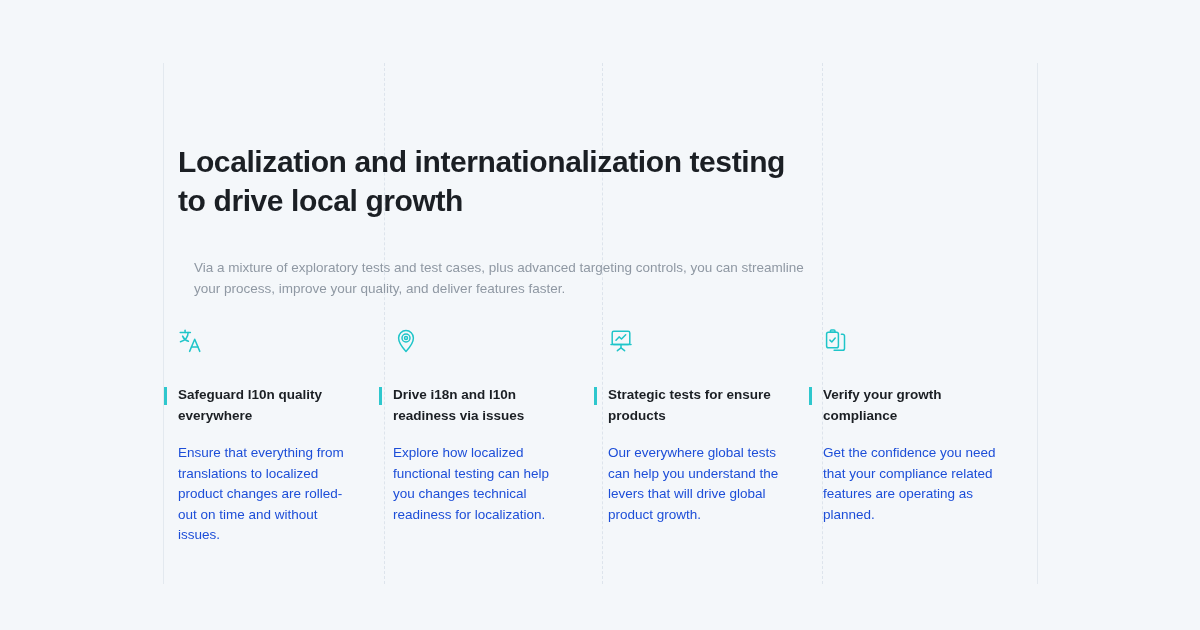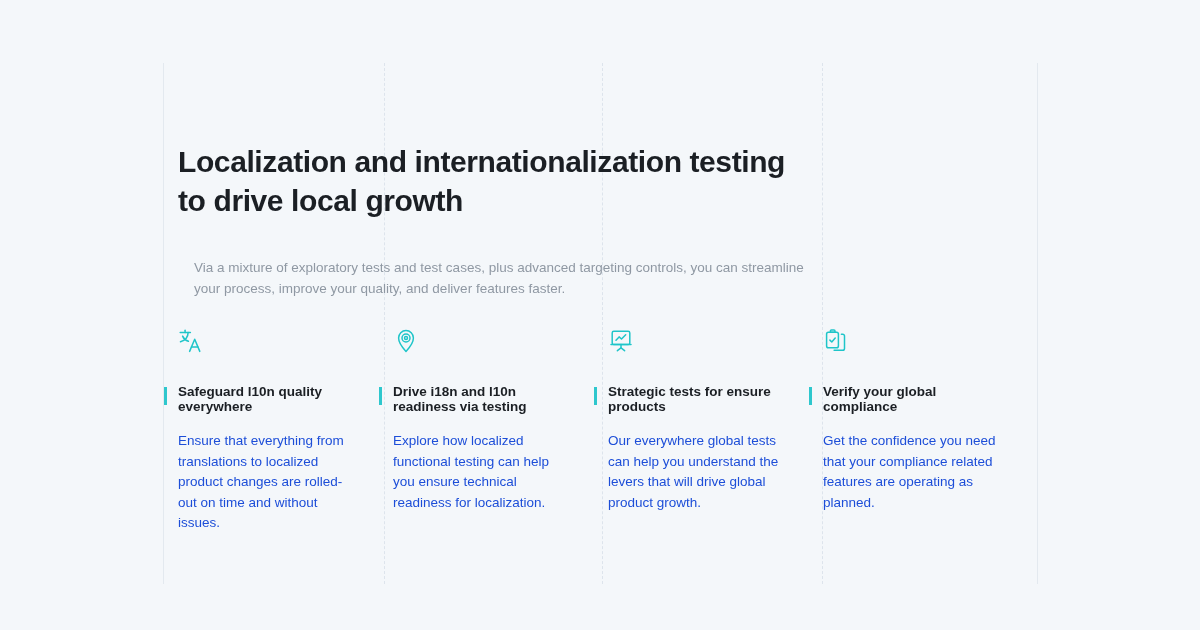--- a/index.html
+++ b/index.html
@@ -107,21 +107,21 @@
     position: absolute;
     left: -14px;
     top: 3px;
     width: 3px;
     height: 18px;
     background: #2ec7cd;
   }
 
   .feature-title {
     font-size: 13.5px;
-    line-height: 15px;
+    line-height: 21px;
     font-weight: bold;
     color: #1b1f24;
   }
 
   .feature-body {
     font-size: 13.5px;
     line-height: 20.5px;
     color: #1d4ed8;
   }
 </style>
@@ -164,23 +164,23 @@
         <div class="feature">
           <span class="feature-icon">
             <svg width="26" height="26" viewBox="0 0 26 26" fill="none" stroke="currentColor" stroke-width="1.5" stroke-linecap="round" stroke-linejoin="round">
               <path d="M13 2.6c-4.1 0-7.4 3.3-7.4 7.4 0 5.5 7.4 13.4 7.4 13.4s7.4-7.9 7.4-13.4c0-4.1-3.3-7.4-7.4-7.4z"></path>
               <circle cx="13" cy="10" r="4"></circle>
               <circle cx="13" cy="10" r="1.5"></circle>
             </svg>
           </span>
           <div class="feature-title-row">
             <span class="accent-bar"></span>
-            <div class="feature-title">Drive i18n and l10n readiness via testing</div>
-          </div>
-          <div class="feature-body">Explore how localized functional testing can help you ensure technical readiness for localization.</div>
+            <div class="feature-title">Drive i18n and l10n readiness via issues</div>
+          </div>
+          <div class="feature-body">Explore how localized functional testing can help you changes technical readiness for localization.</div>
         </div>
 
         <div class="feature">
           <span class="feature-icon">
             <svg width="26" height="26" viewBox="0 0 26 26" fill="none" stroke="currentColor" stroke-width="1.5" stroke-linecap="round" stroke-linejoin="round">
               <rect x="4.2" y="3.3" width="17.6" height="13.2" rx="1.6"></rect>
               <path d="M3 16.5h20"></path>
               <path d="M13 16.5v3.4"></path>
               <path d="M9.4 22.7l3.6-2.8 3.6 2.8"></path>
               <path d="M8 12.2l3.1-3.3 2.4 2.1 4.2-4.2"></path>
@@ -197,21 +197,21 @@
           <span class="feature-icon">
             <svg width="26" height="26" viewBox="0 0 26 26" fill="none" stroke="currentColor" stroke-width="1.5" stroke-linecap="round" stroke-linejoin="round">
               <path d="M18.4 6.3h1.3a1.8 1.8 0 011.8 1.8v12.3a1.8 1.8 0 01-1.8 1.8h-8.6"></path>
               <rect x="3.6" y="4.2" width="11.8" height="15.6" rx="1.8"></rect>
               <path d="M7.4 4.2V3.1a1 1 0 011-1h2.6a1 1 0 011 1v1.1z"></path>
               <path d="M6.9 12.1l1.9 1.9 3.4-3.9"></path>
             </svg>
           </span>
           <div class="feature-title-row">
             <span class="accent-bar"></span>
-            <div class="feature-title">Verify your global compliance</div>
+            <div class="feature-title">Verify your growth compliance</div>
           </div>
           <div class="feature-body">Get the confidence you need that your compliance related features are operating as planned.</div>
         </div>
 
       </div>
     </div>
   </div>
 </div>
 
 </body></html>

